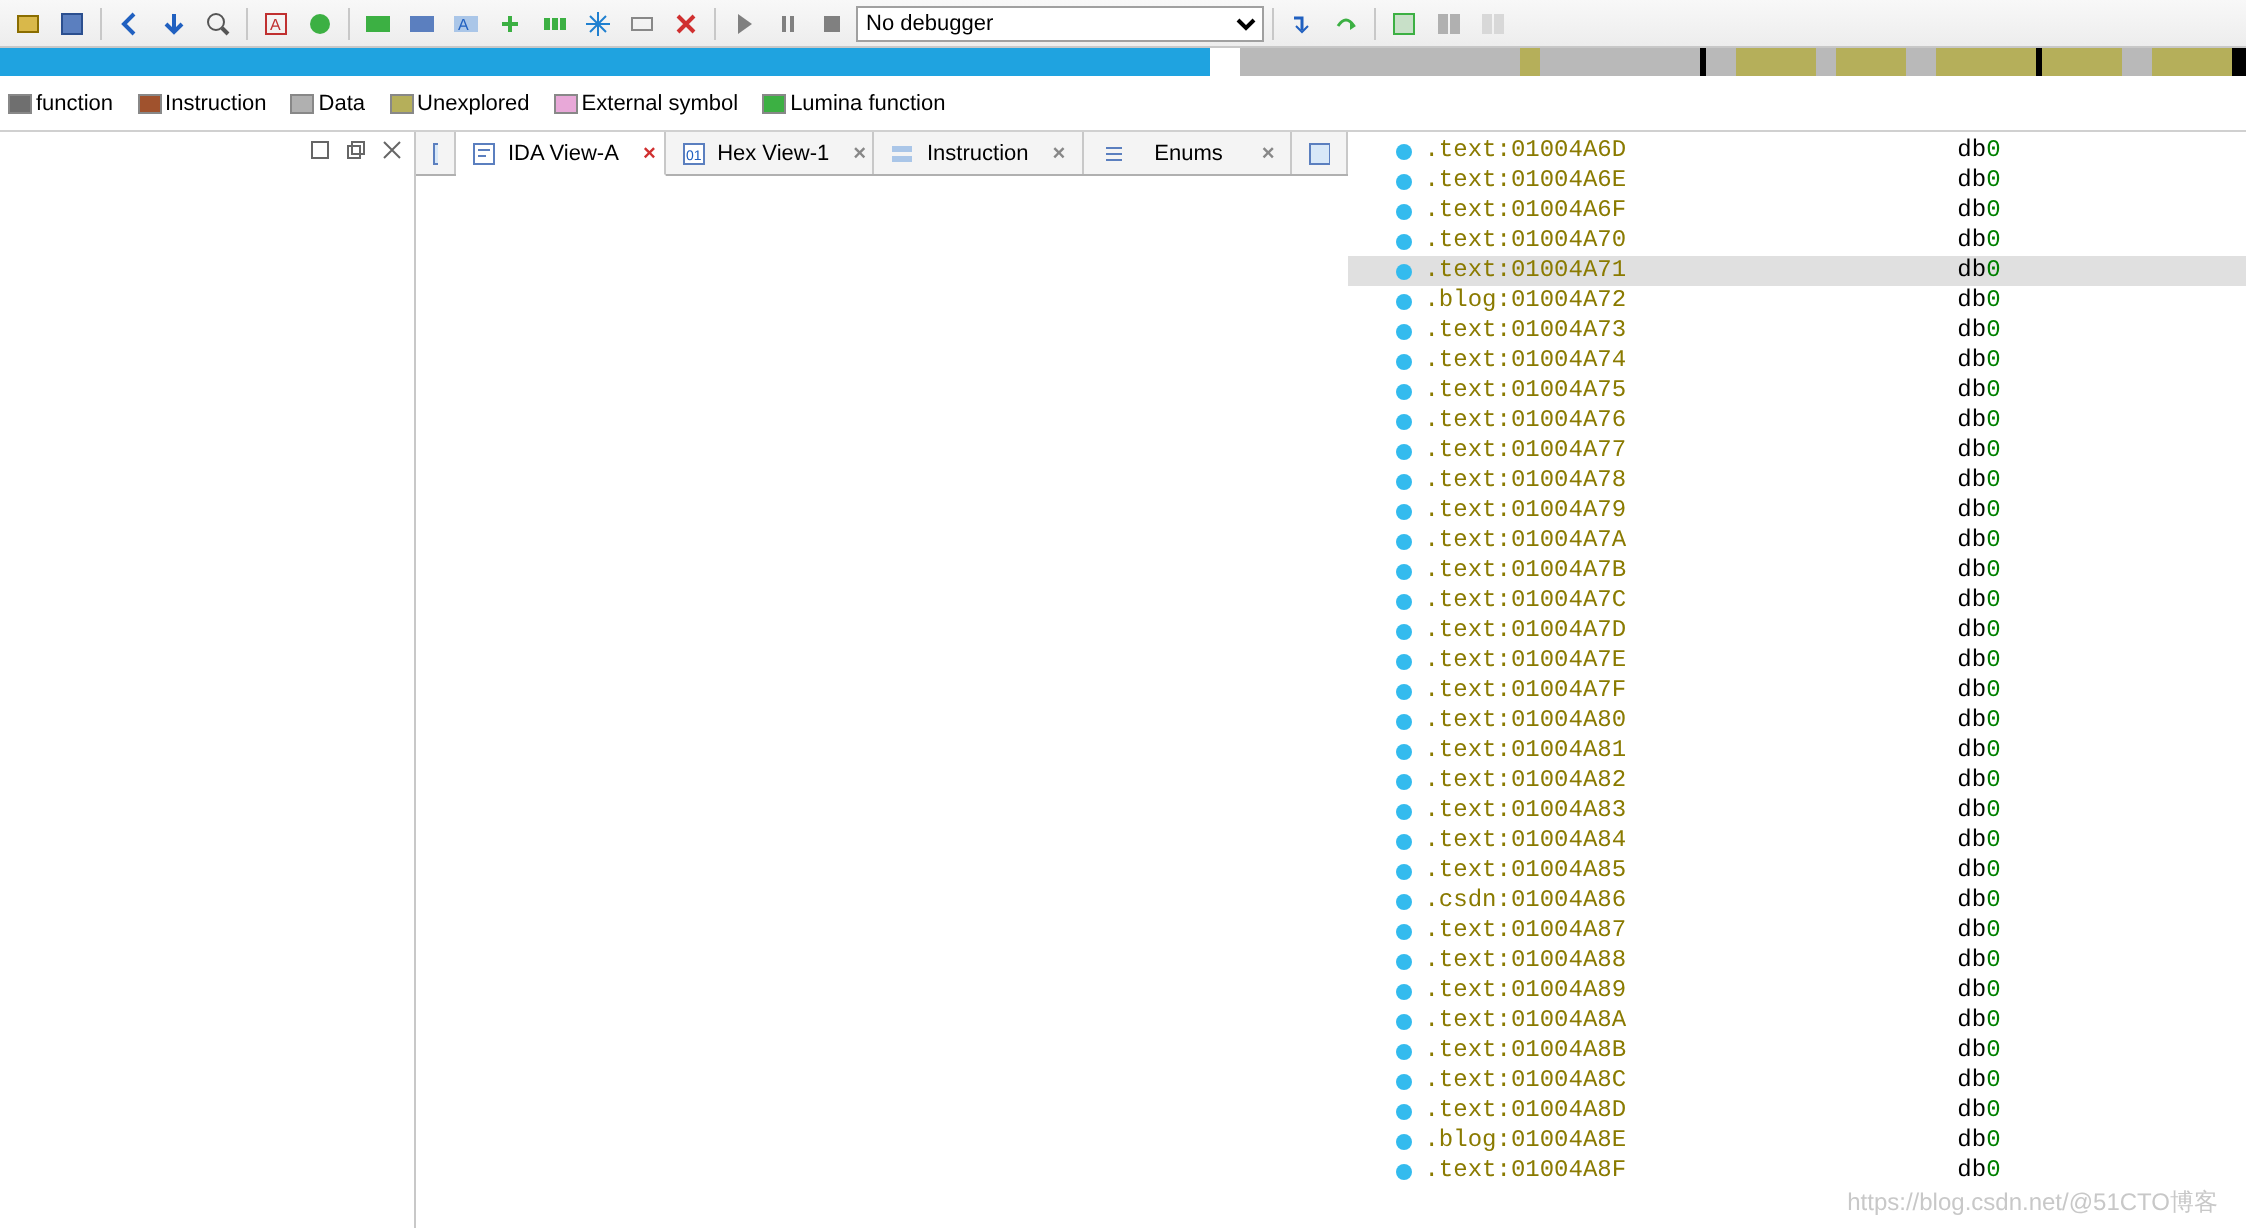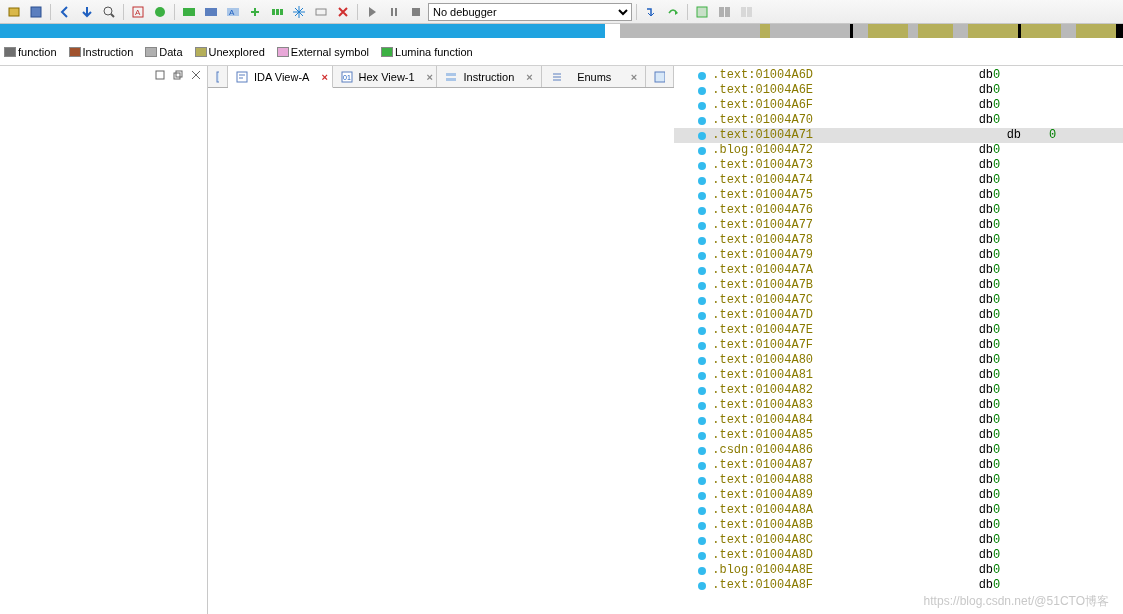--- a/index.html
+++ b/index.html
@@ -35,21 +35,21 @@
 .tab-icon { width: 14px; height: 14px; display: flex; align-items: center; justify-content: center; }
 .tab-close { color: #888; font-weight: bold; margin-left: 6px; }
 .tab-close.red { color: #d03030; }
 .tab-label { white-space: nowrap; }
 .tab-wide { flex: 1; justify-content: space-between; }
 .tab-wide .tab-center { flex:1; text-align:center; }
 
 
 .listing { flex: 1; overflow: hidden; font-family: Consolas, "Courier New", monospace; font-size: 12px; line-height: 15px; padding-top: 2px; background: #fff; text-align: right; }
 .row { display: flex; align-items: center; height: 15px; padding-left: 38px; position: relative; }
-.row.selected { background: #e0e0e0; gap: 28px; }
+.row.selected { background: #e0e0e0; }
 .bullet { position: absolute; left: 24px; width: 8px; height: 8px; border-radius: 50%; background: #33bbee; }
 .addr { color: #8a7a00; margin-right: 120px; }
 .mnemonic { color: #000000; width: 60px; display: inline-block; }
 .operand { color: #008000; }
 
 
 .watermark { position: absolute; right: 14px; bottom: 4px; color: #c8c8c8; font-size: 12px; }
 
 svg { display: block; }
 </style>

